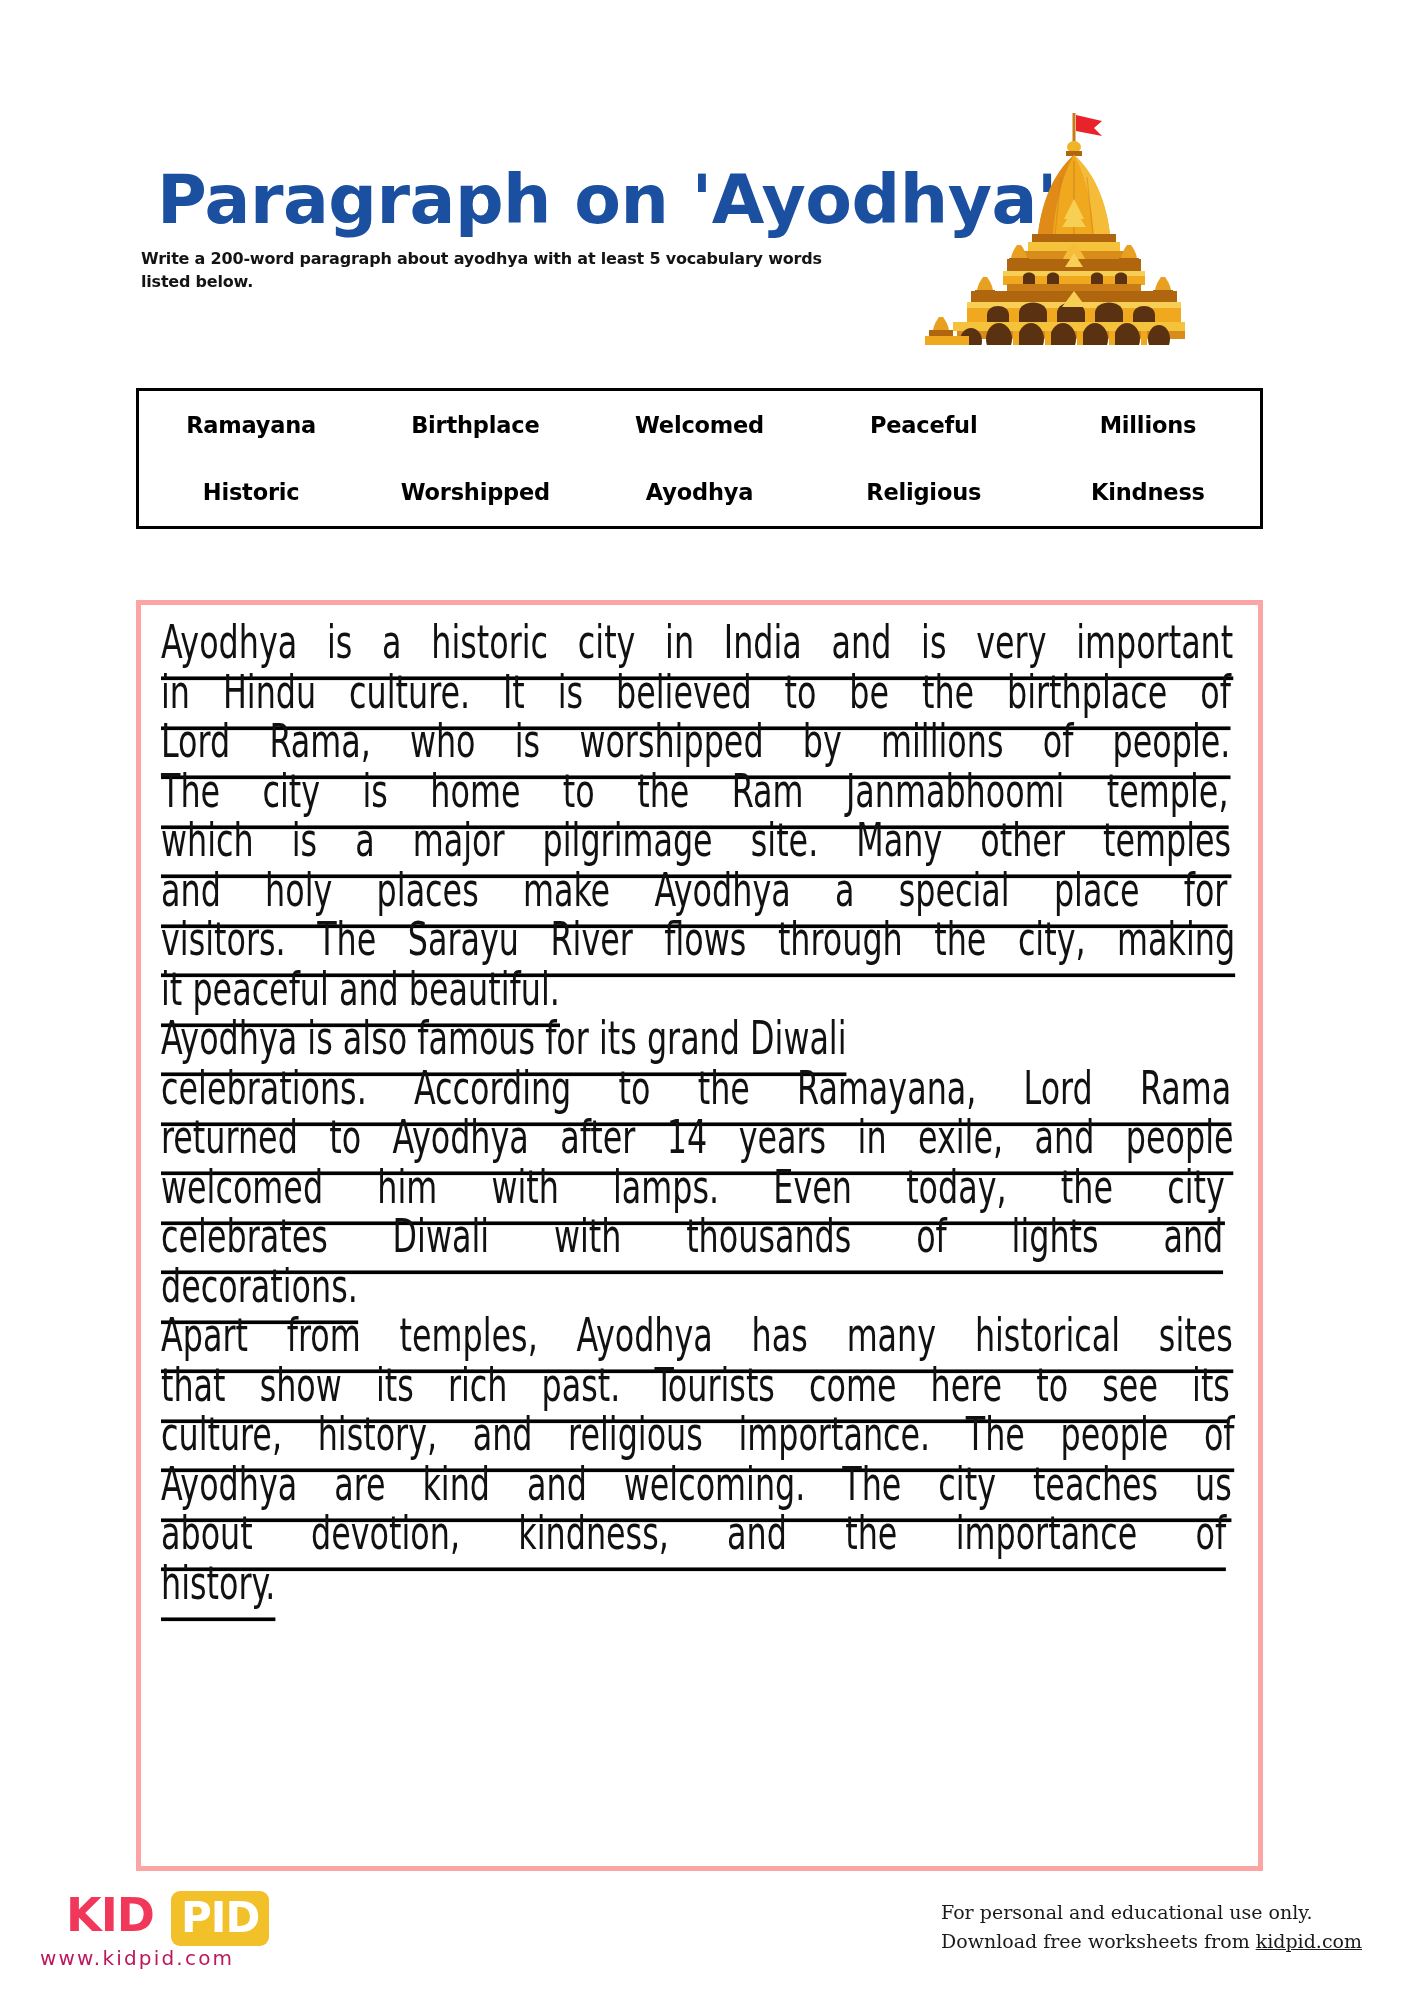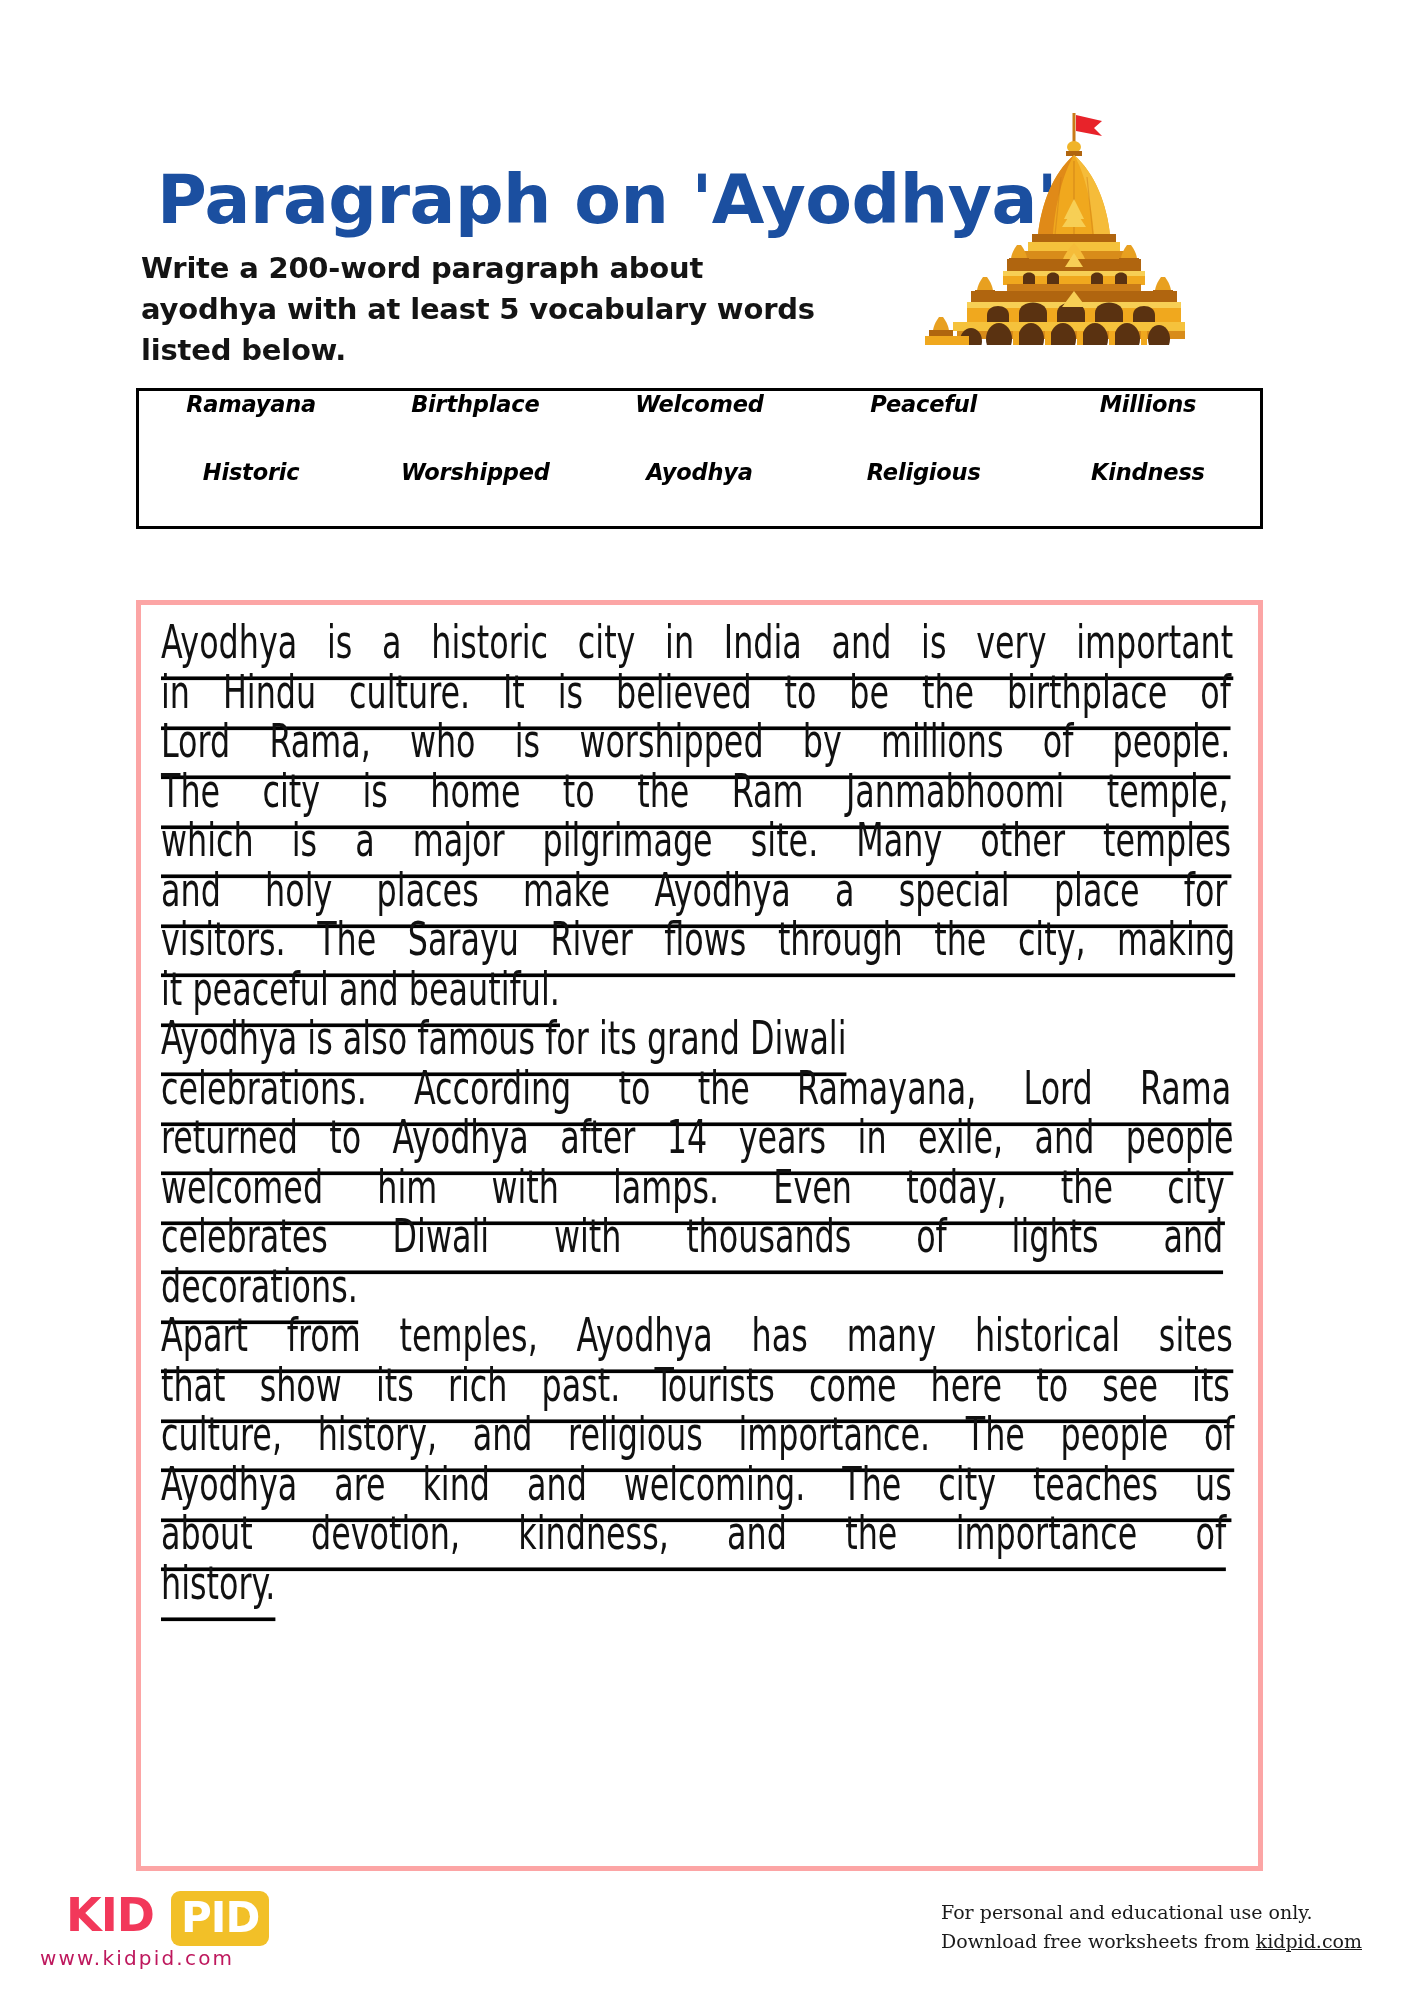--- a/index.html
+++ b/index.html
@@ -32,21 +32,21 @@
     letter-spacing: -0.5px;
     white-space: nowrap;
     font-family: "DejaVu Sans", sans-serif;
     margin-left: 17px;
   }
   #subtitle {
     position: absolute;
     left: 141px;
     top: 248px;
     width: 700px;
-    font-size: 29px;
+    font-size: 16px;
     font-weight: 700;
     color: #141414;
     line-height: 1.42;
     letter-spacing: -0.2px;
     font-family: "DejaVu Sans", sans-serif;
   }
 
   
   #temple-wrap {
     position: absolute;
@@ -65,21 +65,21 @@
     width: 1127px;
     height: 141px;
     border: 3px solid #000000;
     box-sizing: border-box;
     background: #ffffff;
   }
   .vocab-row {
     display: flex;
     width: 100%;
     height: 50%;
-    font-style: italic;
+    align-items: center;
   }
   .vocab-cell {
     flex: 1 1 0;
     text-align: center;
     font-size: 22.5px;
     font-weight: 700;
     color: #000000;
     letter-spacing: -0.2px;
     font-family: "DejaVu Sans", sans-serif;
   }

